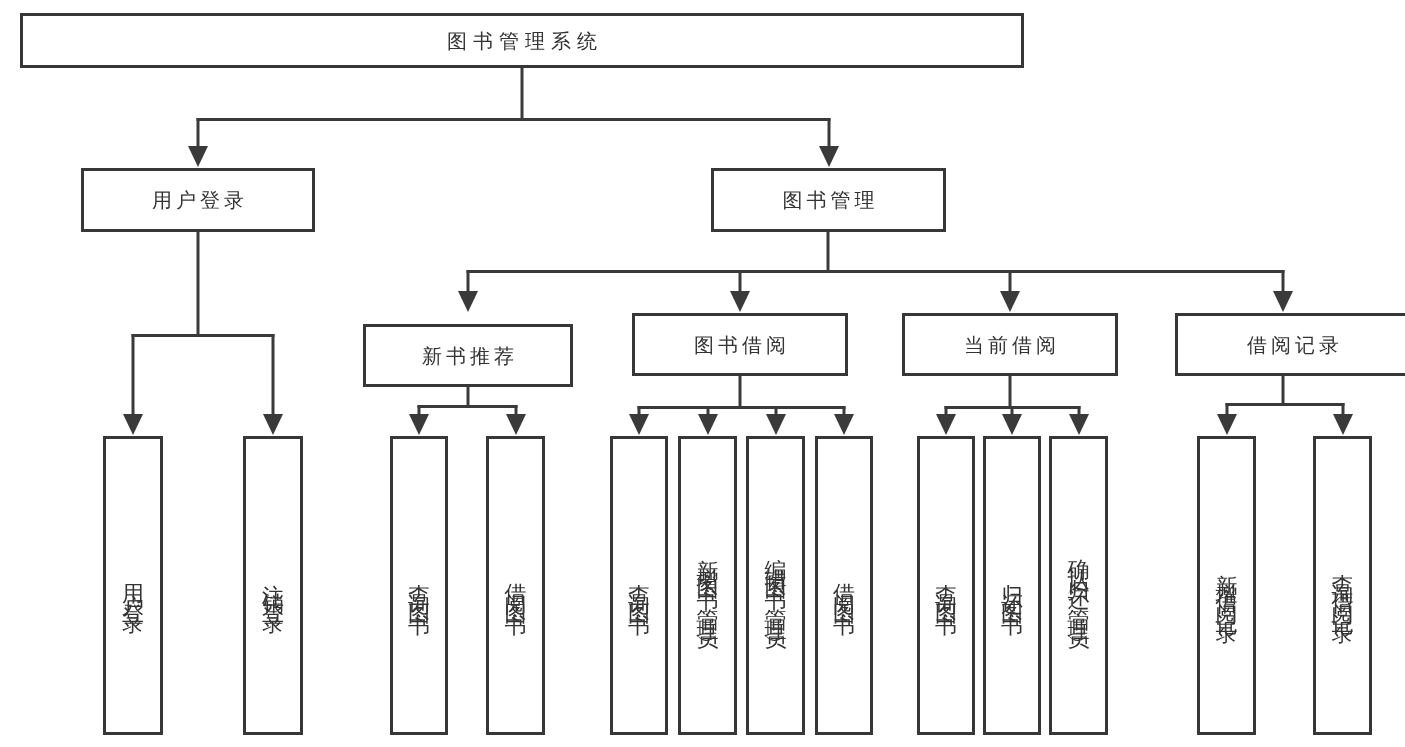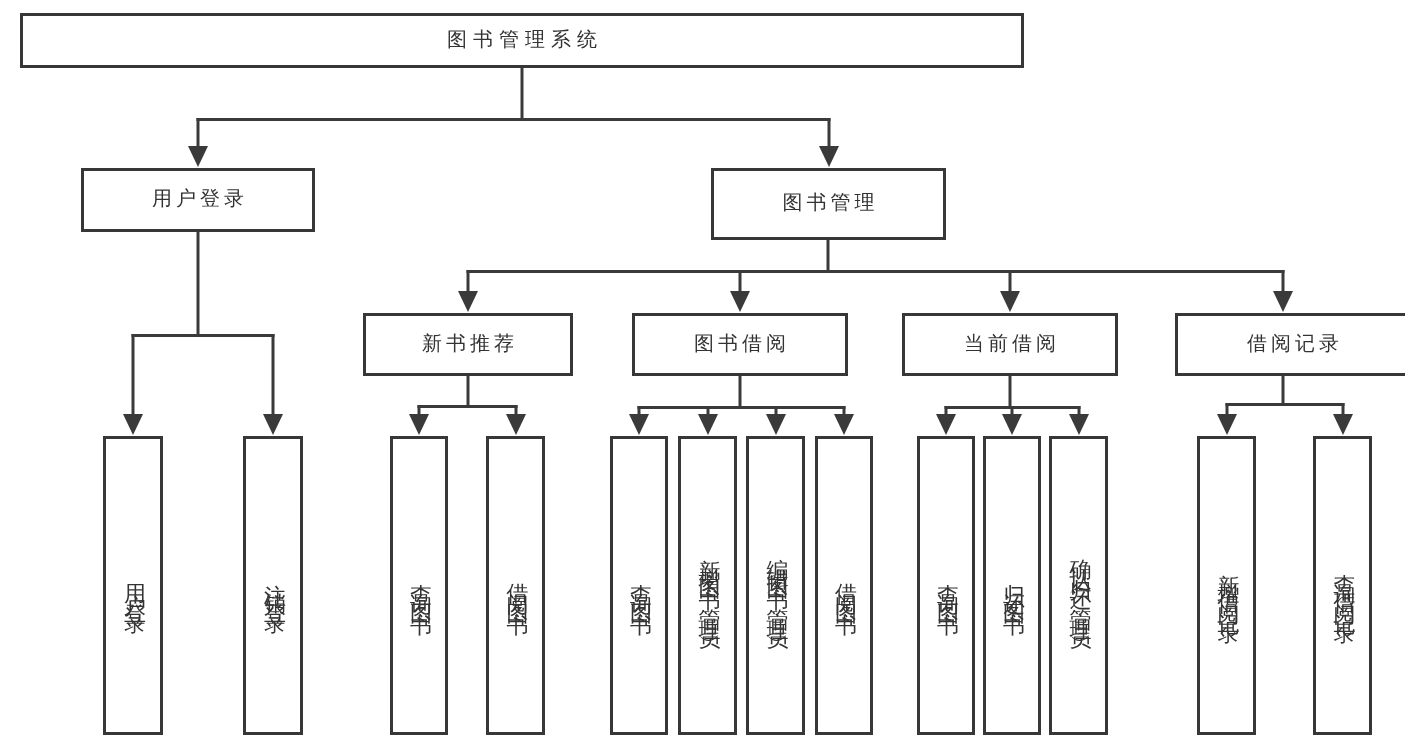--- a/index.html
+++ b/index.html
@@ -1,21 +1,21 @@
 <!DOCTYPE html>
 <html><head>
 <meta charset="utf-8">
 <style>
   html, body { margin: 0; padding: 0; background: #ffffff; }
   #canvas {
     position: relative;
     width: 1405px;
     height: 747px;
     background: #ffffff;
-    font-family: Liberation Mono, monospace;
+    font-family: Liberation Serif, serif;
     overflow: hidden;
   }
   #connectors {
     position: absolute;
     left: 0; top: 0;
     width: 1405px; height: 747px;
     pointer-events: none;
   }
   .box {
     position: absolute;
@@ -124,25 +124,25 @@
     <polygon points="1333,414 1353,414 1343,435"></polygon>
   </svg>
 
   <div class="box h root" style="left:20px;top:13px;width:1004px;height:55px">
     <span>图书管理系统</span>
   </div>
 
   <div class="box h" style="left:81px;top:168px;width:234px;height:64px">
     <span>用户登录</span>
   </div>
-  <div class="box h" style="left:711px;top:168px;width:235px;height:72px">
+  <div class="box h" style="left:711px;top:168px;width:235px;height:64px">
     <span>图书管理</span>
   </div>
 
-  <div class="box h" style="left:363px;top:313px;width:210px;height:63px">
+  <div class="box h" style="left:363px;top:324px;width:210px;height:63px">
     <span>新书推荐</span>
   </div>
   <div class="box h" style="left:902px;top:313px;width:216px;height:63px">
     <span>当前借阅</span>
   </div>
   <div class="box h" style="left:632px;top:313px;width:216px;height:63px">
     <span>图书借阅</span>
   </div>
   <div class="box h" style="left:1175px;top:313px;width:236px;height:63px">
     <span>借阅记录</span>

